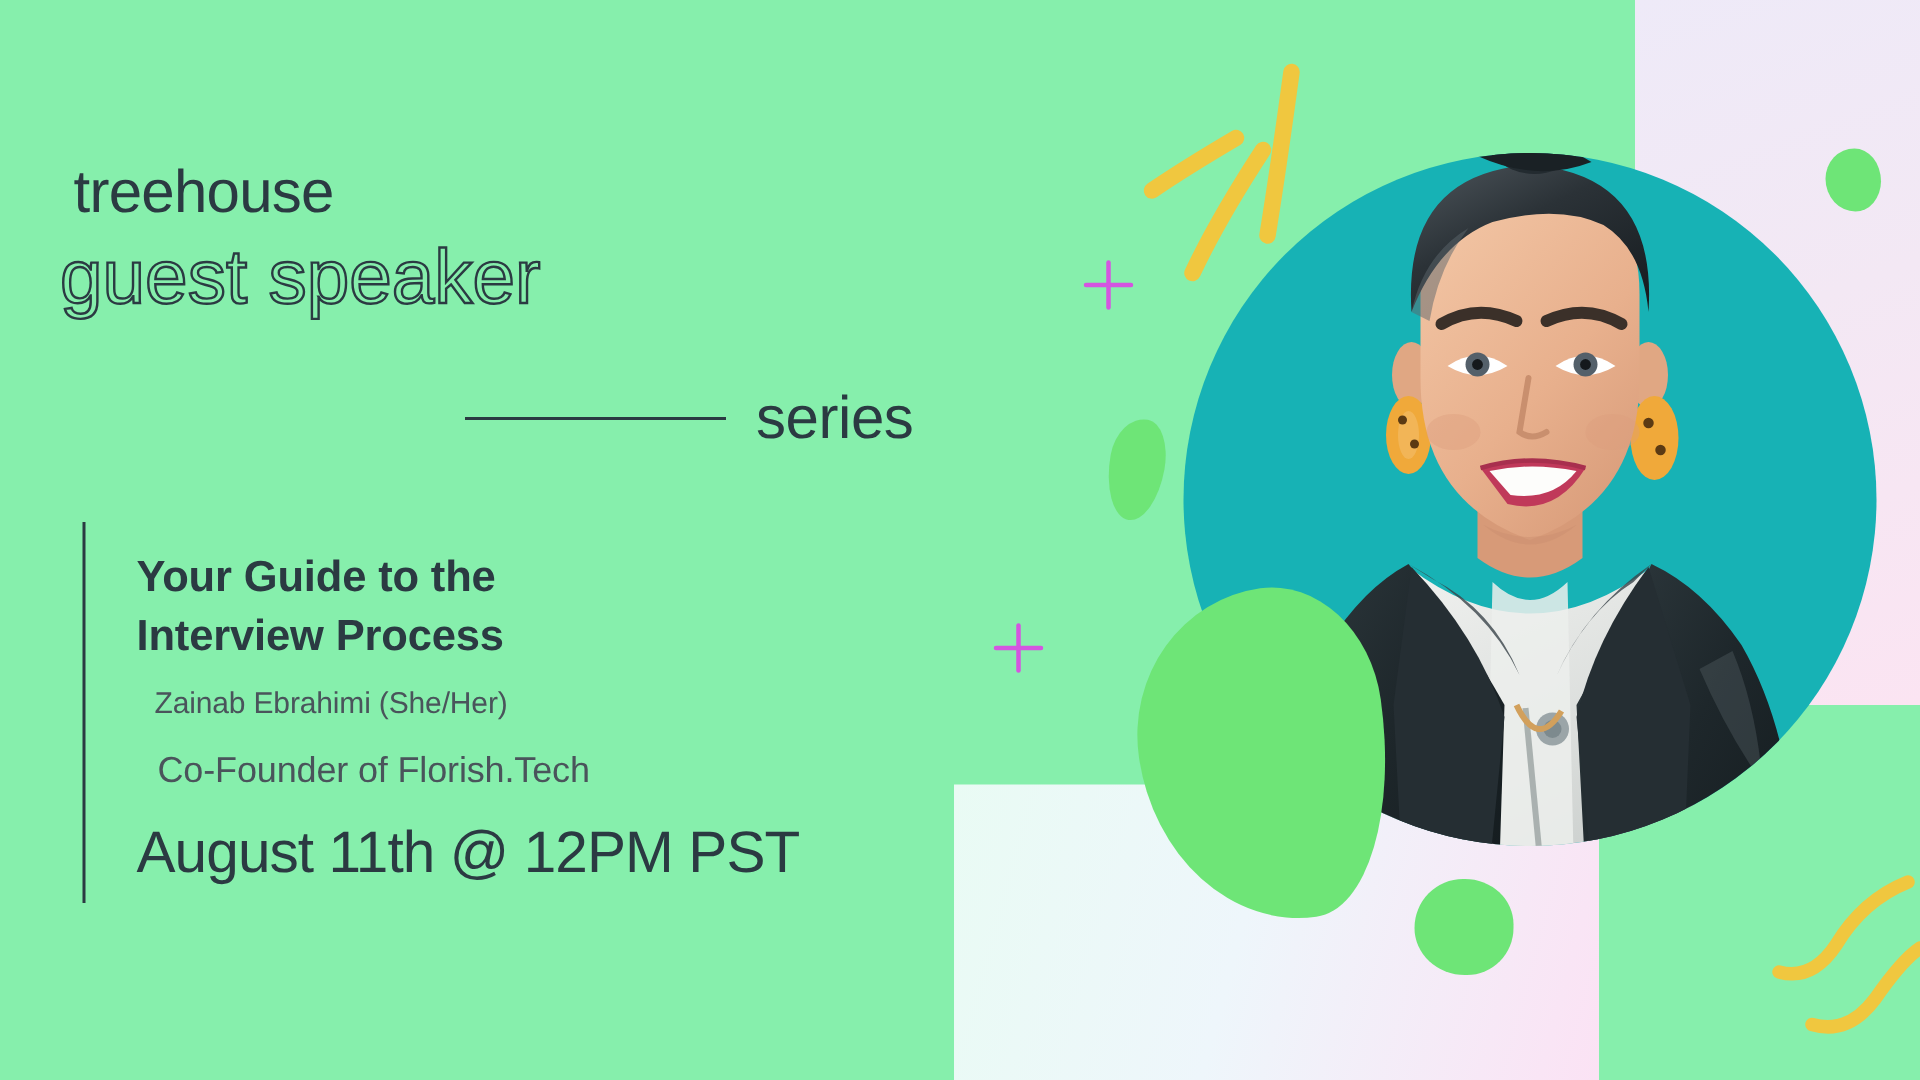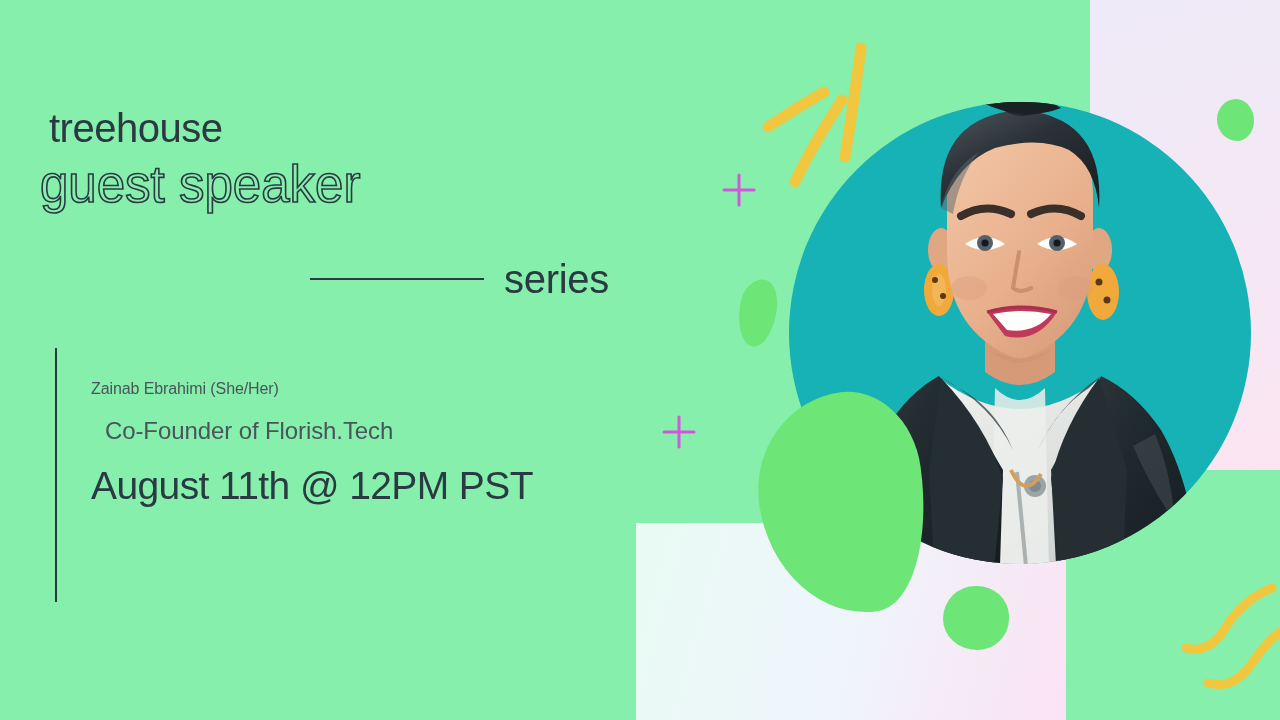--- a/index.html
+++ b/index.html
@@ -168,25 +168,25 @@
   #talk-title {
     font-size: 29px;
     font-weight: 700;
     color: #2b3a42;
     line-height: 1.34;
     letter-spacing: -0.1px;
     margin: 0;
     white-space: pre-line;
   }
   #speaker-name {
-    font-size: 16px;
+    font-size: 20px;
     font-weight: 400;
     color: #4a545b;
     line-height: 1.38;
-    margin: 12px 0 0 0;
+    margin: 12px 0 0 12px;
     letter-spacing: -0.1px;
   }
   #speaker-role {
     font-size: 24px;
     font-weight: 400;
     color: #4a545b;
     line-height: 1.38;
     margin: 14px;
     letter-spacing: -0.1px;
   }
@@ -338,18 +338,20 @@
   <div id="headline-outline">guest speaker</div>
 
   <div id="series-row">
     <div id="series-rule"></div>
     <div id="series-label">series</div>
   </div>
 
   <div id="detail-rule"></div>
 
   <div id="detail-block">
+    <p id="talk-title">Your Guide to the
+Interview Process</p>
     <p id="speaker-name">Zainab Ebrahimi (She/Her)</p>
     <p id="speaker-role">Co-Founder of Florish.Tech</p>
     <p id="event-datetime">August 11th @ 12PM PST</p>
   </div>
 
 </div>
 
 </body></html>

